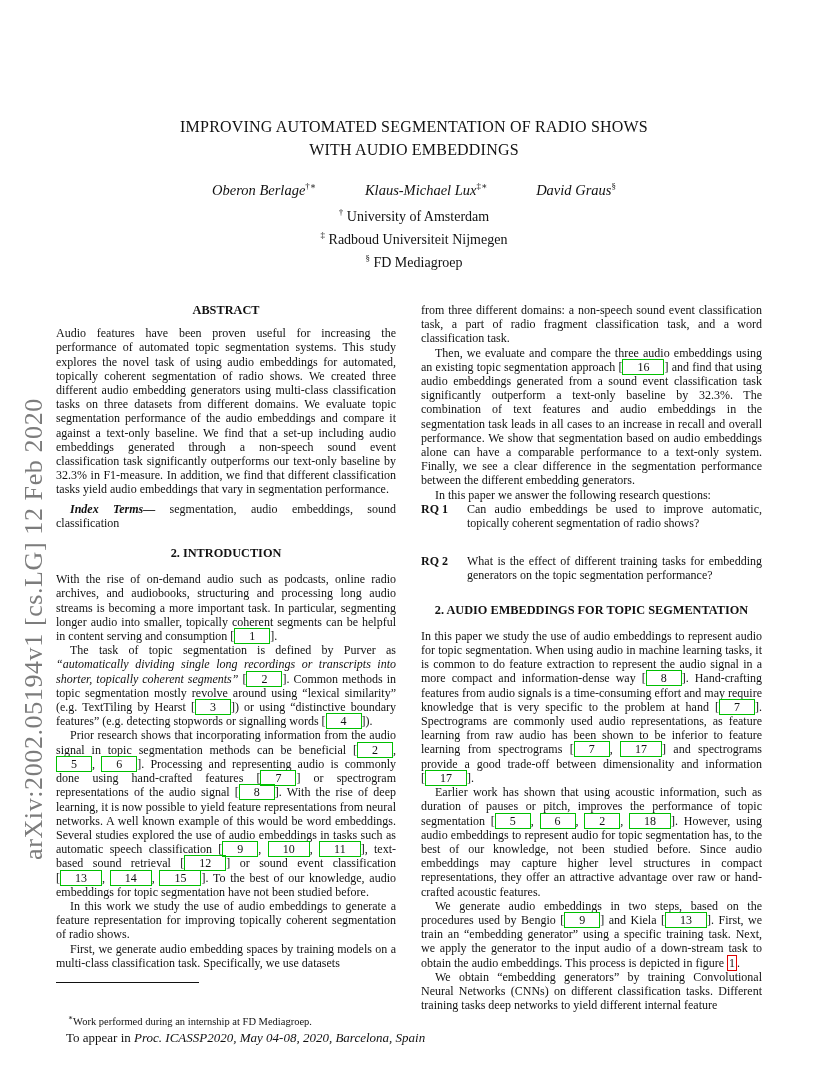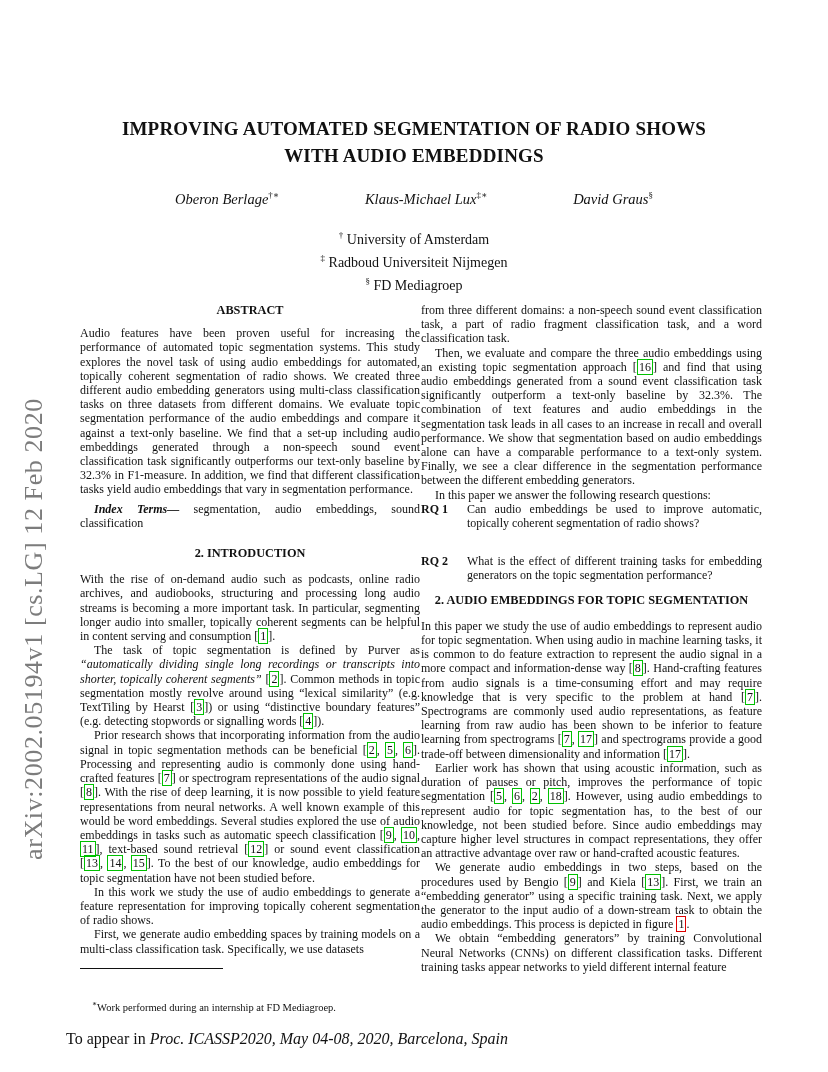--- a/index.html
+++ b/index.html
@@ -22,57 +22,57 @@
     transform: translate(-50%, -50%) rotate(-90deg);
     transform-origin: center center;
     white-space: nowrap;
     font-size: 26px;
     letter-spacing: 0.6px;
     color: #7c7c7c;
   }
 
   
   .head { position: absolute; top: 116px; left: 0; width: 100%; text-align: center; }
-  .paper-title { font-weight: bold; font-size: 19px; line-height: 1.42; letter-spacing: 0.2px; }
-  .authors-row { margin-top: 20px; display: flex; justify-content: center; gap: 86px; font-style: italic; font-size: 14.5px; }
+  .paper-title { font-weight: normal; font-size: 16px; line-height: 1.42; letter-spacing: 0.2px; }
+  .authors-row { margin-top: 20px; display: flex; justify-content: center; gap: 49px; font-style: italic; font-size: 14.5px; }
   .author sup { font-size: 9px; font-style: normal; }
-  .affils { margin-top: 20px; font-size: 14px; line-height: 1.6; }
+  .affils { margin-top: 6px; font-size: 14px; line-height: 1.6; }
   .affil sup { font-size: 9px; }
 
   
   .col { position: absolute; top: 303px; font-size: 12px; line-height: 14.2px; }
-  .col-left  { left: 80px;  width: 340px; }
+  .col-left  { left: 56px;  width: 340px; }
   .col-right { left: 421px; width: 341px; }
   p { margin: 0; }
   .just { text-align: justify; }
   .indent { text-indent: 14px; }
   .sec-heading { font-size: 12.3px; font-weight: bold; text-align: center; margin: 0 0 9px 0; }
   .sec-heading.mid { margin: 16px 0 12px 0; }
-  .sec-heading.mid2 { margin: 10px 0 12px 0; }
+  .sec-heading.mid2 { margin: 20px 0 12px 0; }
   .terms { margin-top: 5px; }
   .terms .lbl { font-weight: bold; font-style: italic; }
 
   .it { font-style: italic; }
-  .cite-green { border: 1px solid #00C000; padding: 0 1px; }
+  .cite-green { border: 1px solid #00C000; padding: 0 14px; }
   .cite-red   { border: 1px solid #DD0000; padding: 0 1px; }
 
   
   .rq { display: flex; margin-top: 0; }
   .rq + .rq { margin-top: 24px; font-family: Liberation Serif, serif; }
   .rq-label { flex: 0 0 46px; font-weight: bold; }
   .rq-text { flex: 1; text-align: justify; }
 
   
   .footnote { margin-top: 12px; }
   .fn-rule { width: 143px; border-top: 1px solid #111; margin-bottom: 4px; }
   .fn-text { font-size: 10.5px; text-indent: 12px; margin-top: 28px; }
   .fn-text sup { font-size: 7.5px; }
 
   
-  .footer-venue { position: absolute; left: 66px; top: 1030px; font-size: 16px; }
+  .footer-venue { position: absolute; left: 66px; top: 1030px; font-size: 13px; }
   .footer-copyright { position: absolute; right: 66px; top: 1086px; font-size: 12px; }
 </style>
 </head>
 <body>
 
 <div class="page">
 
   <div class="arxiv-watermark">arXiv:2002.05194v1  [cs.LG]  12 Feb 2020</div>
 
   <header class="head">
@@ -121,19 +121,19 @@
     </div>
     <div class="rq">
       <span class="rq-label">RQ 2</span>
       <span class="rq-text">What is the effect of different training tasks for embedding generators on the topic segmentation performance?</span>
     </div>
 
     <h2 class="sec-heading mid2">2.  AUDIO EMBEDDINGS FOR TOPIC SEGMENTATION</h2>
     <p class="just"><span>In this paper we study the use of audio embeddings to represent audio for topic segmentation. When using audio in machine learning tasks, it is common to do feature extraction to represent the audio signal in a more compact and information-dense way [</span><span class="cite-green">8</span><span>]. Hand-crafting features from audio signals is a time-consuming effort and may require knowledge that is very specific to the problem at hand [</span><span class="cite-green">7</span><span>]. Spectrograms are commonly used audio representations, as feature learning from raw audio has been shown to be inferior to feature learning from spectrograms [</span><span class="cite-green">7</span><span>, </span><span class="cite-green">17</span><span>] and spectrograms provide a good trade-off between dimensionality and information [</span><span class="cite-green">17</span><span>].</span></p>
     <p class="just indent"><span>Earlier work has shown that using acoustic information, such as duration of pauses or pitch, improves the performance of topic segmentation [</span><span class="cite-green">5</span><span>, </span><span class="cite-green">6</span><span>, </span><span class="cite-green">2</span><span>, </span><span class="cite-green">18</span><span>]. However, using audio embeddings to represent audio for topic segmentation has, to the best of our knowledge, not been studied before. Since audio embeddings may capture higher level structures in compact representations, they offer an attractive advantage over raw or hand-crafted acoustic features.</span></p>
     <p class="just indent"><span>We generate audio embeddings in two steps, based on the procedures used by Bengio [</span><span class="cite-green">9</span><span>] and Kiela [</span><span class="cite-green">13</span><span>]. First, we train an “embedding generator” using a specific training task. Next, we apply the generator to the input audio of a down-stream task to obtain the audio embeddings. This process is depicted in figure </span><span class="cite-red">1</span><span>.</span></p>
-    <p class="just indent"><span>We obtain “embedding generators” by training Convolutional Neural Networks (CNNs) on different classification tasks. Different training tasks appear networks to yield different internal feature</span></p>
+    <p class="just indent"><span>We obtain “embedding generators” by training Convolutional Neural Networks (CNNs) on different classification tasks. Different training tasks deep networks to yield different internal feature</span></p>
   </section>
 
   <div class="footer-venue"><span>To appear in </span><span class="it">Proc. ICASSP2020, May 04-08, 2020, Barcelona, Spain</span></div>
   <div class="footer-copyright">© IEEE 2020</div>
 
 </div>
 
 </body></html>

